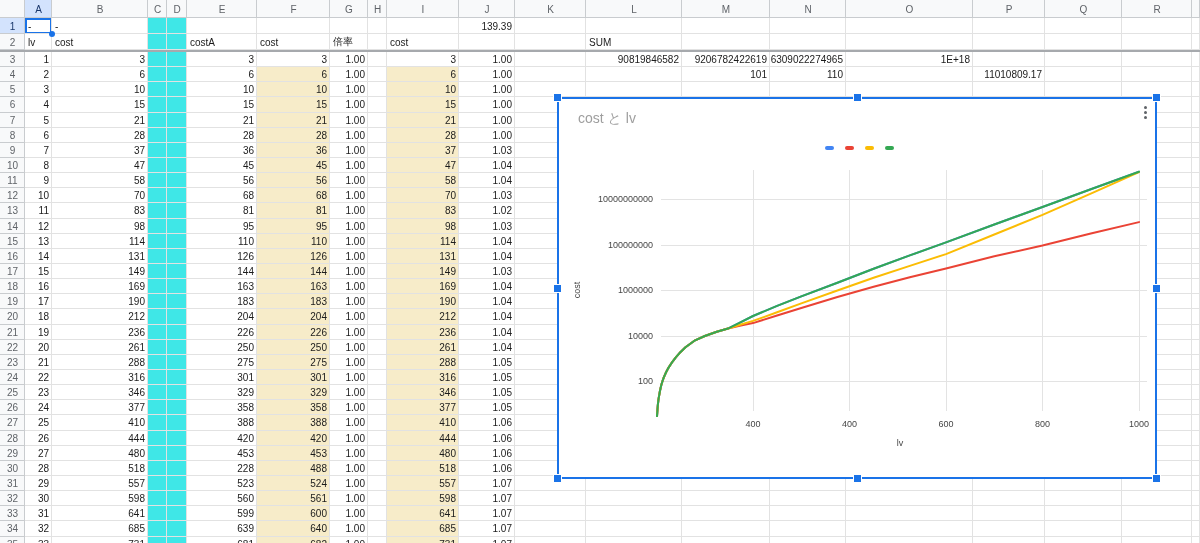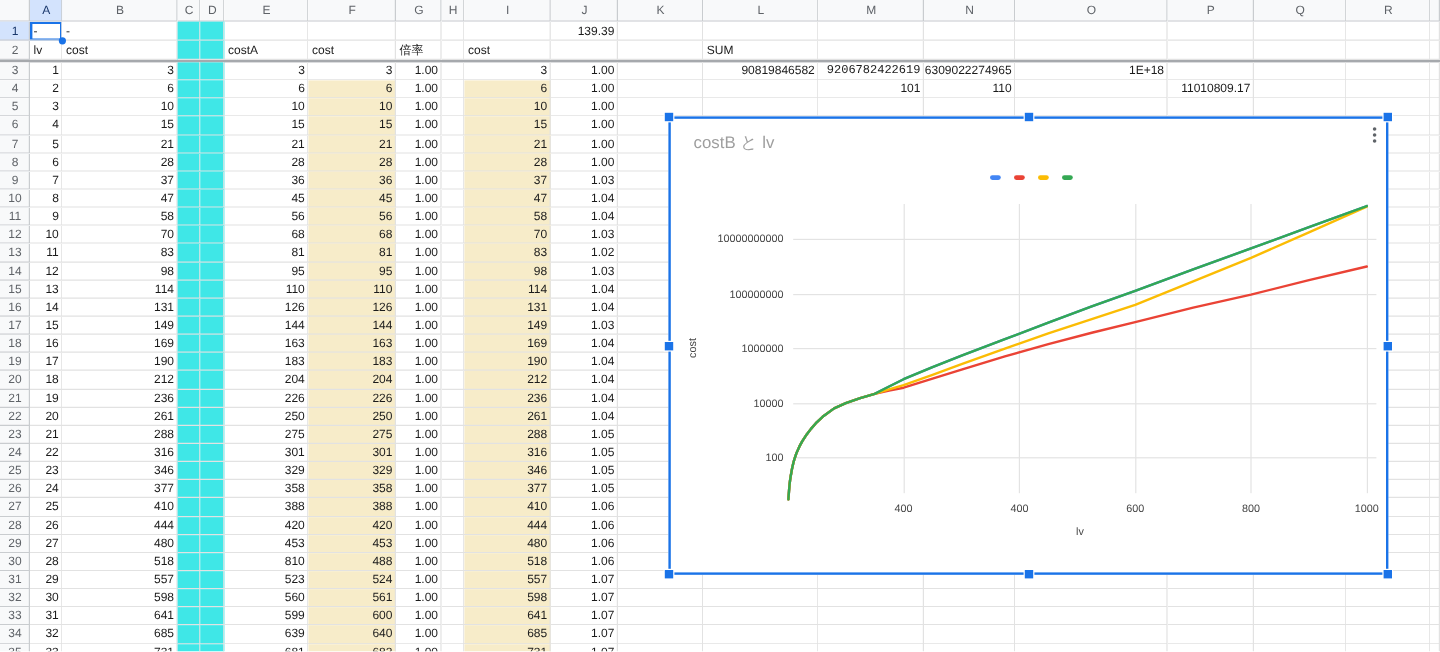--- a/index.html
+++ b/index.html
@@ -116,21 +116,21 @@
         <div class="c cyan" style="width: 19px; height: 100%;"></div>
         <div class="c cyan" style="width: 20px; height: 100%;"></div>
         <div class="c num" style="width: 70px; height: 100%;">3</div>
         <div class="c num" style="width: 73px; height: 100%;">3</div>
         <div class="c num" style="width: 38px; height: 100%;">1.00</div>
         <div class="c num" style="width: 19px; height: 100%;"></div>
         <div class="c num" style="width: 72px; height: 100%;">3</div>
         <div class="c num" style="width: 56px; height: 100%;">1.00</div>
         <div class="c num" style="width: 71px; height: 100%;"></div>
         <div class="c num" style="width: 96px; height: 100%;">90819846582</div>
-        <div class="c num" style="width: 88px; height: 100%; font-family: Liberation Mono, monospace;">9206782422619</div>
+        <div class="c num" style="width: 88px; height: 100%;">9206782422619</div>
         <div class="c num" style="width: 76px; height: 100%;">6309022274965</div>
         <div class="c num" style="width: 127px; height: 100%;">1E+18</div>
         <div class="c num" style="width: 72px; height: 100%;"></div>
         <div class="c num" style="width: 77px; height: 100%;"></div>
         <div class="c num" style="width: 70px; height: 100%;"></div>
         <div class="c num" style="width: 8px; height: 100%;"></div>
       </div>
       <div class="row" style="height: 15.15px;">
         <div class="hd" style="width: 25px; height: 100%;">4</div>
         <div class="c num" style="width: 27px; height: 100%;">2</div>
@@ -702,21 +702,21 @@
         <div class="c num" style="width: 77px; height: 100%;"></div>
         <div class="c num" style="width: 70px; height: 100%;"></div>
         <div class="c num" style="width: 8px; height: 100%;"></div>
       </div>
       <div class="row" style="height: 15.15px;">
         <div class="hd" style="width: 25px; height: 100%;">30</div>
         <div class="c num" style="width: 27px; height: 100%;">28</div>
         <div class="c num" style="width: 96px; height: 100%;">518</div>
         <div class="c cyan" style="width: 19px; height: 100%;"></div>
         <div class="c cyan" style="width: 20px; height: 100%;"></div>
-        <div class="c num" style="width: 70px; height: 100%;">810</div>
+        <div class="c num" style="width: 70px; height: 100%;">228</div>
         <div class="c num beige" style="width: 73px; height: 100%;">488</div>
         <div class="c num" style="width: 38px; height: 100%;">1.00</div>
         <div class="c num" style="width: 19px; height: 100%;"></div>
         <div class="c num beige" style="width: 72px; height: 100%;">518</div>
         <div class="c num" style="width: 56px; height: 100%;">1.06</div>
         <div class="c num" style="width: 71px; height: 100%;"></div>
         <div class="c num" style="width: 96px; height: 100%;"></div>
         <div class="c num" style="width: 88px; height: 100%;"></div>
         <div class="c num" style="width: 76px; height: 100%;"></div>
         <div class="c num" style="width: 127px; height: 100%;"></div>
@@ -832,21 +832,21 @@
         <div class="c num" style="width: 127px; height: 100%;"></div>
         <div class="c num" style="width: 72px; height: 100%;"></div>
         <div class="c num" style="width: 77px; height: 100%;"></div>
         <div class="c num" style="width: 70px; height: 100%;"></div>
         <div class="c num" style="width: 8px; height: 100%;"></div>
       </div>
     </div>
   <div class="fill-dot"></div>
 
   <div class="chart" id="chart">
-    <div class="chart-title">costB と lv</div>
+    <div class="chart-title">cost と lv</div>
     <div class="menu-dots">
         <i></i>
         <i></i>
         <i></i>
       </div>
     <div class="legend" id="legend">
         <i style="background: rgb(66, 133, 244);"></i>
         <i style="background: rgb(234, 67, 53);"></i>
         <i style="background: rgb(251, 188, 4);"></i>
         <i style="background: rgb(52, 168, 83);"></i>

